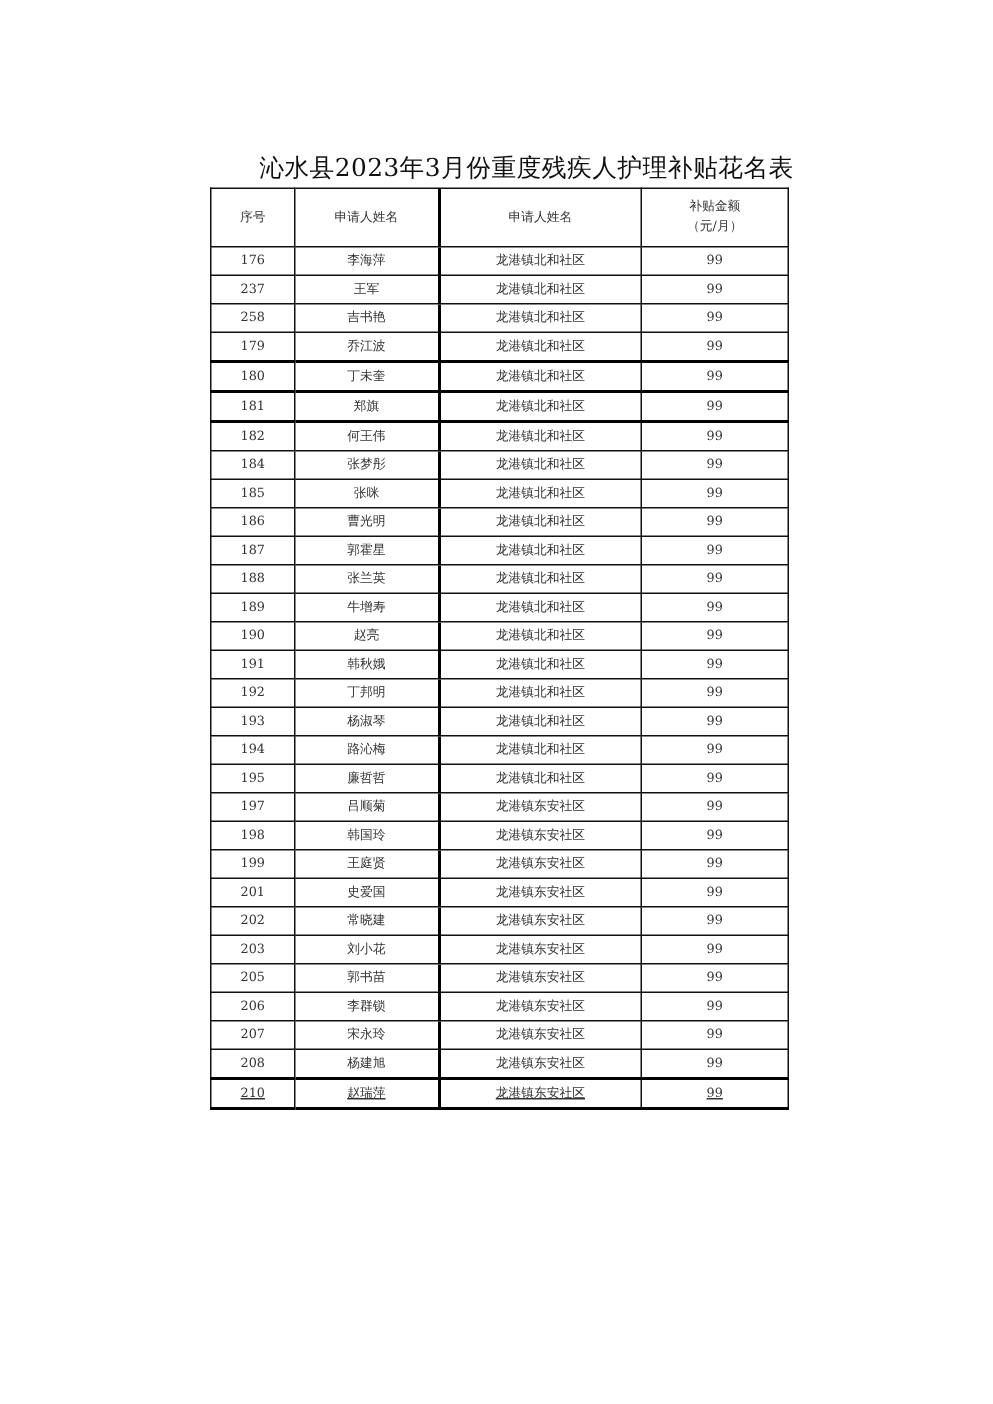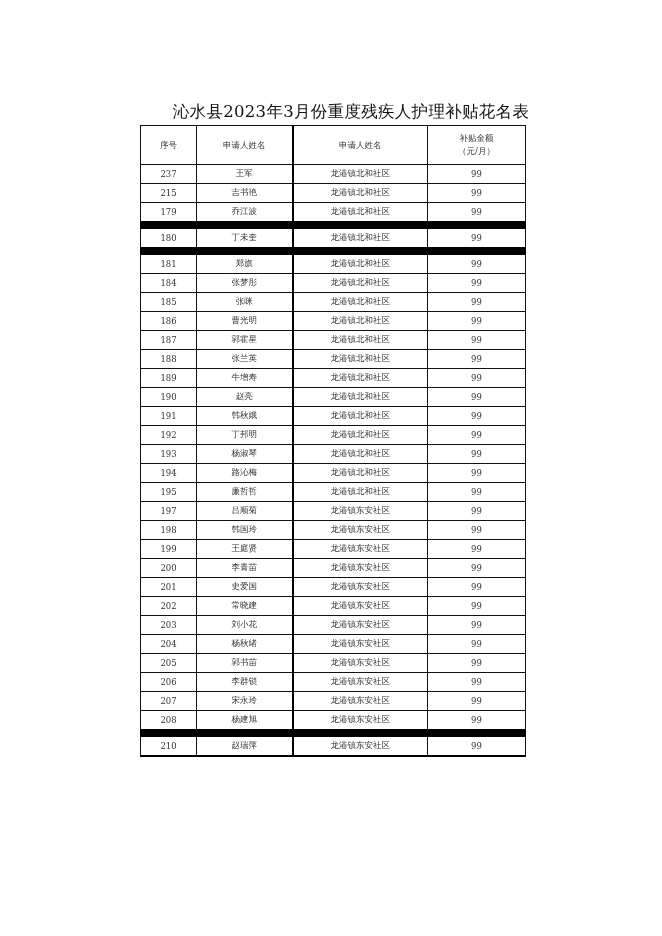--- a/index.html
+++ b/index.html
@@ -8,22 +8,22 @@
   .title { position: absolute; left: 0; top: 101px; width: 662px; text-align: center;
            font-size: 16.5px; color: #111; letter-spacing: 0.3px; margin-left: 20px; }
   table { position: absolute; left: 140px; top: 125px; border-collapse: collapse;
           table-layout: fixed; width: 385px; }
   td, th { border: 1px solid #111; text-align: center; vertical-align: middle;
            font-size: 8.5px; font-weight: normal; padding: 0; color: #333; }
   th { height: 38px; line-height: 13px; }
   td { height: 18px; }
   col.c1 { width: 56px; } col.c2 { width: 96px; } col.c3 { width: 135px; } col.c4 { width: 98px; }
   .thickl { border-left: 2px solid #000; }
-  tr.thick-top td { border-top: 8px solid #000000; }
-  tr.last td { border-bottom: 2px solid #000; }
+  tr.thick-top td { border-top: 2px solid #000000; }
+  tr.last td { border-bottom: 2px solid #000; text-decoration: underline; }
   table { border: 1px solid #000; }
 </style>
 </head>
 <body>
 
 <div class="title">沁水县2023年3月份重度残疾人护理补贴花名表</div>
 
 <table>
   <colgroup>
       <col class="c1">
@@ -37,27 +37,33 @@
       <th>申请人姓名</th>
       <th class="thickl">申请人姓名</th>
       <th>
         <div>补贴金额</div>
         <div>（元/月）</div>
       </th>
     </tr>
   </thead>
   <tbody id="rows">
       <tr>
+        <td>176</td>
+        <td>李海萍</td>
+        <td class="thickl">龙港镇北和社区</td>
+        <td>99</td>
+      </tr>
+      <tr>
         <td>237</td>
         <td>王军</td>
         <td class="thickl">龙港镇北和社区</td>
         <td>99</td>
       </tr>
       <tr>
-        <td>215</td>
+        <td>258</td>
         <td>吉书艳</td>
         <td class="thickl">龙港镇北和社区</td>
         <td>99</td>
       </tr>
       <tr>
         <td>179</td>
         <td>乔江波</td>
         <td class="thickl">龙港镇北和社区</td>
         <td>99</td>
       </tr>
@@ -66,20 +72,26 @@
         <td>丁未奎</td>
         <td class="thickl">龙港镇北和社区</td>
         <td>99</td>
       </tr>
       <tr class="thick-top">
         <td>181</td>
         <td>郑旗</td>
         <td class="thickl">龙港镇北和社区</td>
         <td>99</td>
       </tr>
+      <tr class="thick-top">
+        <td>182</td>
+        <td>何王伟</td>
+        <td class="thickl">龙港镇北和社区</td>
+        <td>99</td>
+      </tr>
       <tr>
         <td>184</td>
         <td>张梦彤</td>
         <td class="thickl">龙港镇北和社区</td>
         <td>99</td>
       </tr>
       <tr>
         <td>185</td>
         <td>张咪</td>
         <td class="thickl">龙港镇北和社区</td>
@@ -157,46 +169,34 @@
         <td class="thickl">龙港镇东安社区</td>
         <td>99</td>
       </tr>
       <tr>
         <td>199</td>
         <td>王庭贤</td>
         <td class="thickl">龙港镇东安社区</td>
         <td>99</td>
       </tr>
       <tr>
-        <td>200</td>
-        <td>李青苗</td>
-        <td class="thickl">龙港镇东安社区</td>
-        <td>99</td>
-      </tr>
-      <tr>
         <td>201</td>
         <td>史爱国</td>
         <td class="thickl">龙港镇东安社区</td>
         <td>99</td>
       </tr>
       <tr>
         <td>202</td>
         <td>常晓建</td>
         <td class="thickl">龙港镇东安社区</td>
         <td>99</td>
       </tr>
       <tr>
         <td>203</td>
         <td>刘小花</td>
-        <td class="thickl">龙港镇东安社区</td>
-        <td>99</td>
-      </tr>
-      <tr>
-        <td>204</td>
-        <td>杨秋绪</td>
         <td class="thickl">龙港镇东安社区</td>
         <td>99</td>
       </tr>
       <tr>
         <td>205</td>
         <td>郭书苗</td>
         <td class="thickl">龙港镇东安社区</td>
         <td>99</td>
       </tr>
       <tr>

